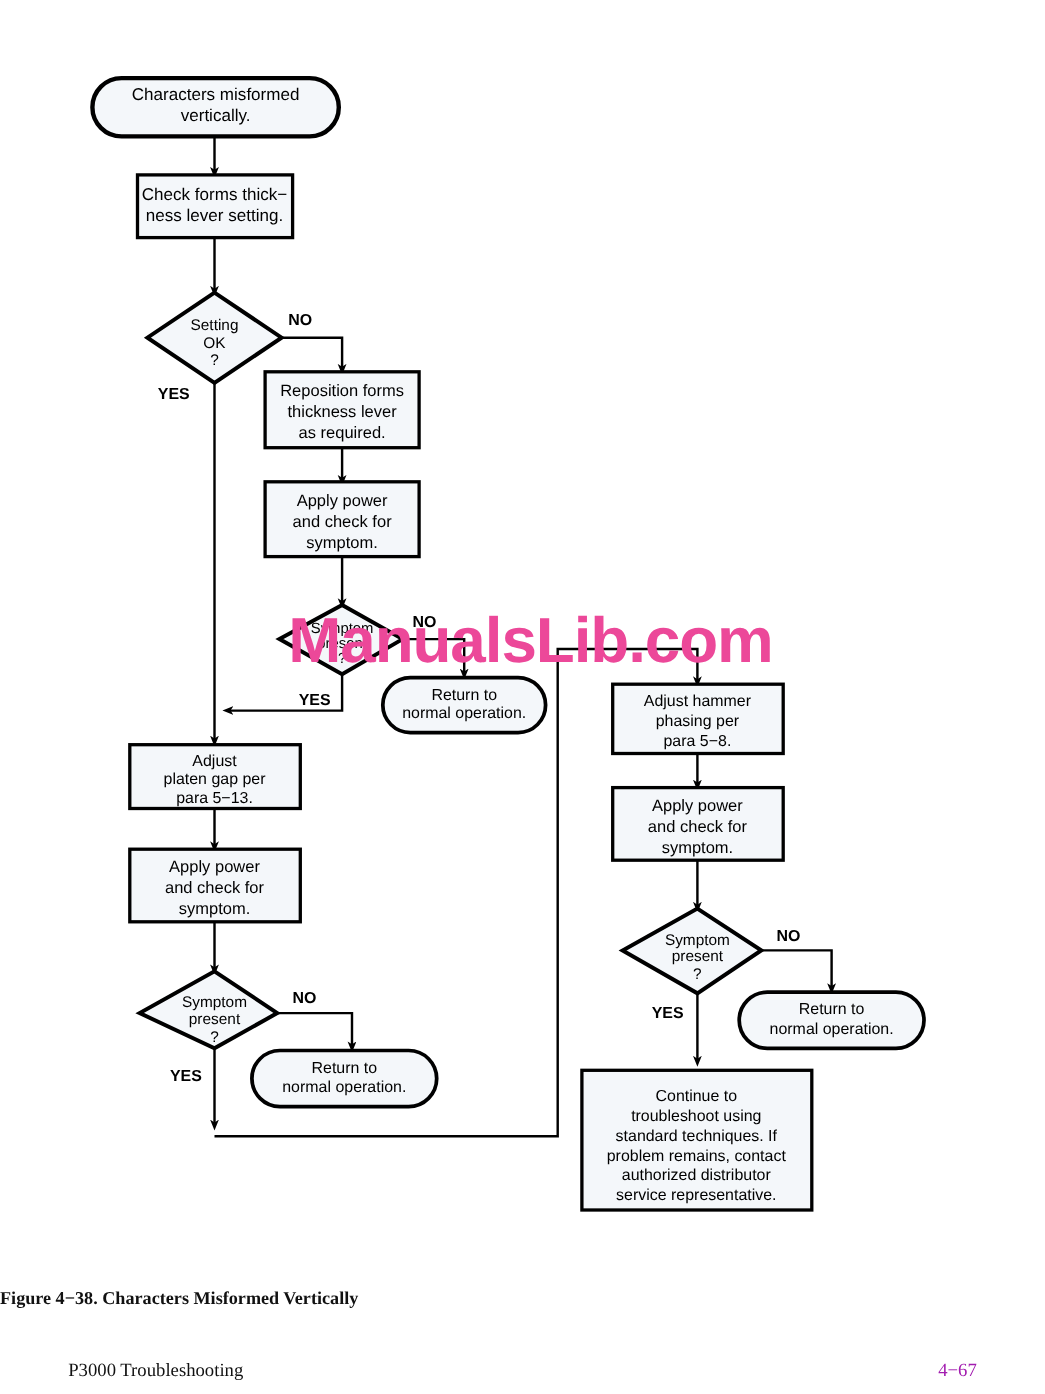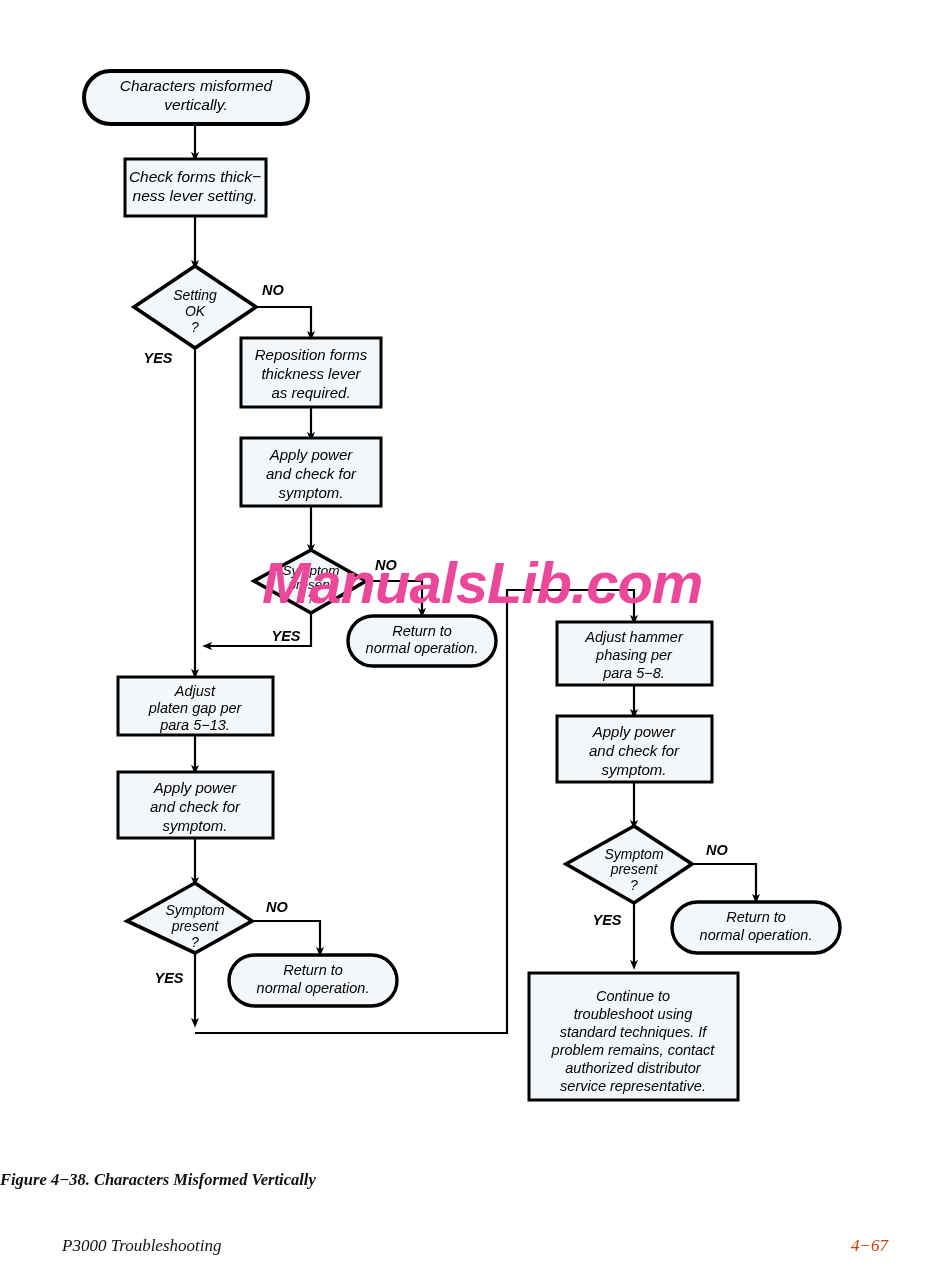--- a/index.html
+++ b/index.html
@@ -2,21 +2,21 @@
 <html><head>
 <meta charset="utf-8">
 <title>Figure 4-38 Characters Misformed Vertically</title>
 <style>
   html,body{margin:0;padding:0;background:#ffffff;}
   body{
     width:950px;height:1267px;position:relative;overflow:hidden;
     font-family:"Liberation Sans", sans-serif;
     color:#000;
   }
-  #sheet{position:absolute;left:0;top:0;width:950px;height:1267px;font-style:italic;}
+  #sheet{position:absolute;left:0;top:0;width:950px;height:1267px;}
   #flow{position:absolute;left:0;top:0;width:950px;height:1267px;}
   .wm{
     position:absolute;
     font-family:"Liberation Sans", sans-serif;
     font-weight:bold;
     color:#ec4899;
     font-size:58px;
     letter-spacing:-1px;
     left:262px;top:549px;
     white-space:nowrap;
@@ -28,21 +28,21 @@
     position:absolute;left:0;top:1170px;width:950px;text-align:left;
     font-family:"Liberation Serif", serif;font-weight:bold;font-size:16.5px;
     color:#111;
   }
   .ftl{
     position:absolute;left:62px;top:1236px;
     font-family:"Liberation Serif", serif;font-size:17px;color:#111;
   }
   .ftr{
     position:absolute;right:62px;top:1236px;
-    font-family:"Liberation Serif", serif;font-size:17px;color:#c2410c;
+    font-family:"Liberation Serif", serif;font-size:17px;color:#a21caf;
   }
   svg text{font-family:"Liberation Sans", sans-serif;}
 </style>
 </head>
 <body>
 
 <div id="sheet">
 
   <svg id="flow" viewBox="0 0 950 1267">
     <defs>

